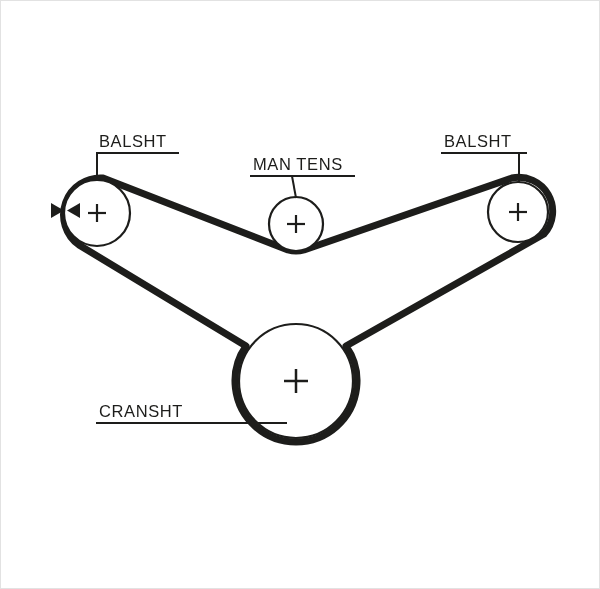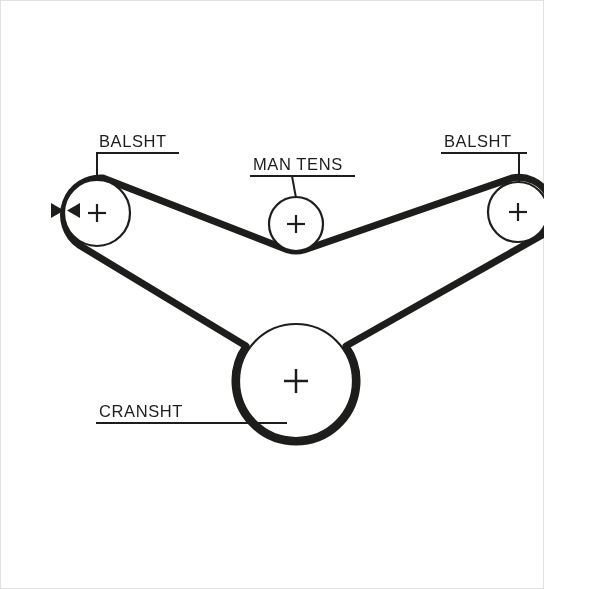--- a/index.html
+++ b/index.html
@@ -2,21 +2,21 @@
 <html><head>
   <meta charset="utf-8">
   <style>
     html, body {
       margin: 0;
       padding: 0;
       background: #ffffff;
     }
     .stage {
       position: relative;
-      width: 544px;
+      width: 600px;
       height: 589px;
       background: #ffffff;
       box-shadow: inset 0 0 0 1px #e2e2e2;
       font-family: "Liberation Sans", "DejaVu Sans", sans-serif;
       overflow: hidden;
     }
     svg { display: block; }
     .part-label {
       font-family: "Liberation Sans", "DejaVu Sans", sans-serif;
       font-size: 16.5px;

